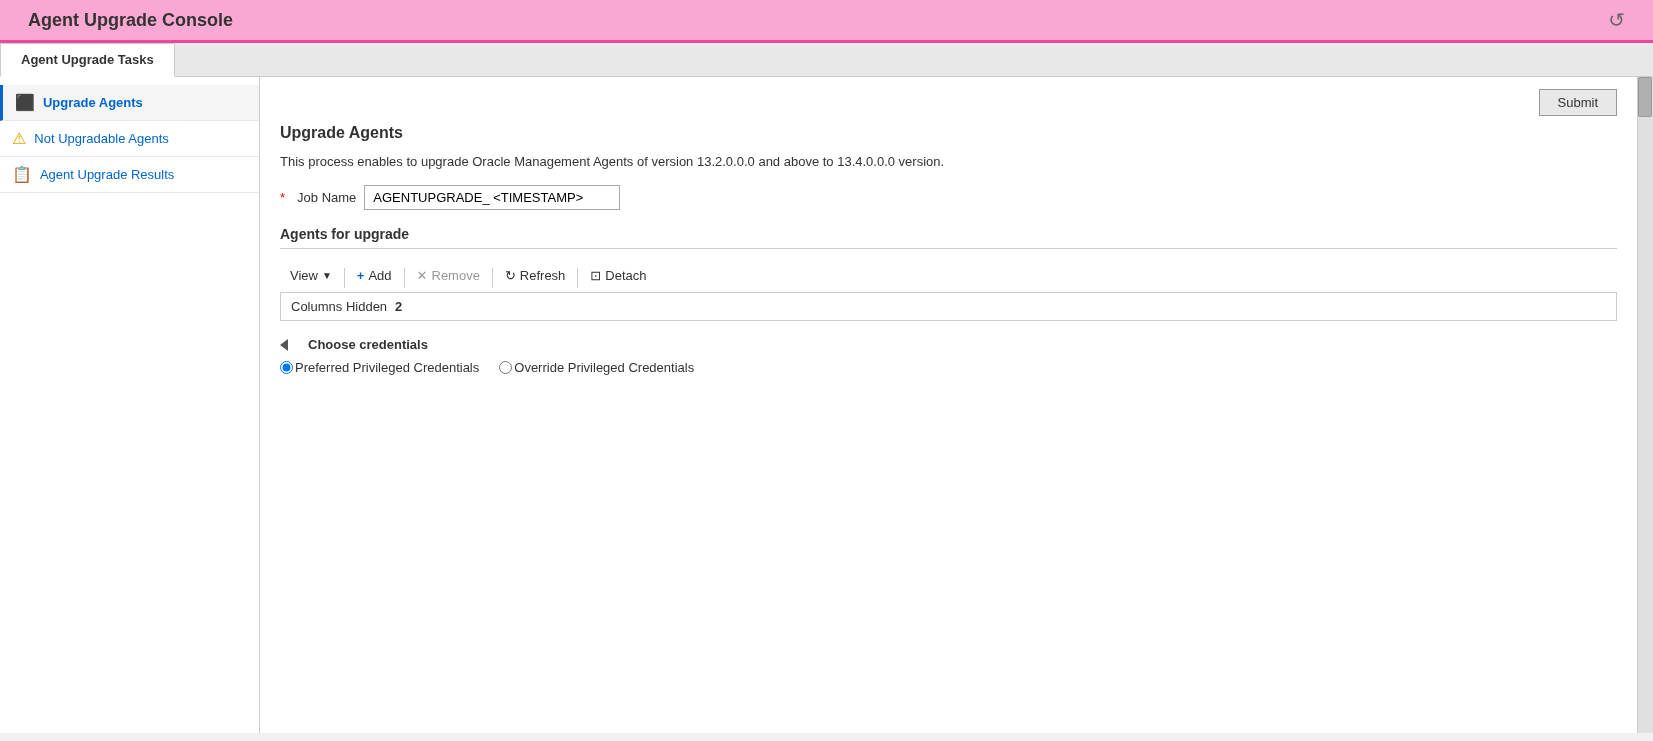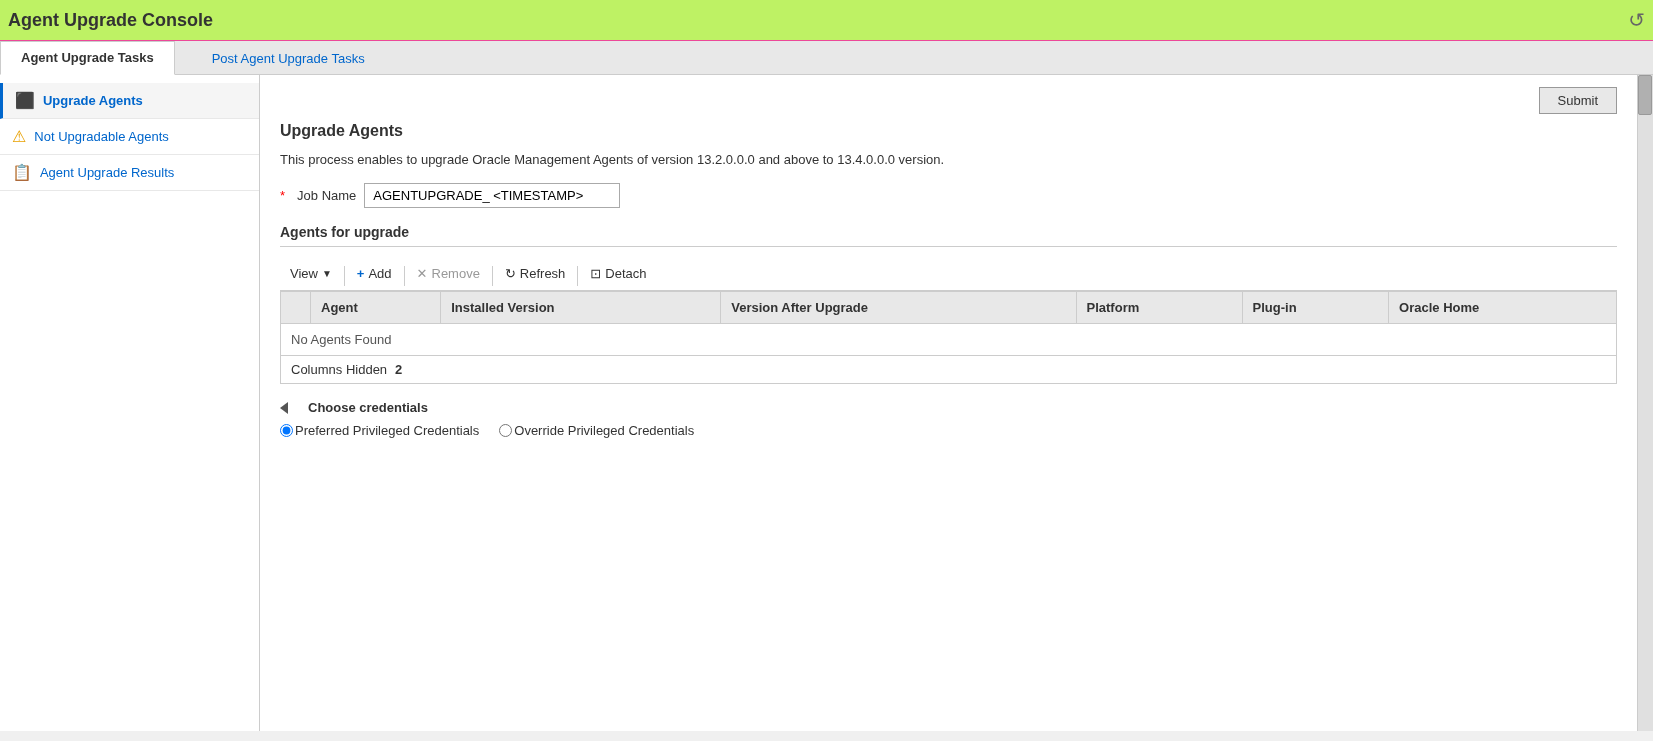--- a/index.html
+++ b/index.html
@@ -1,22 +1,22 @@
 <!DOCTYPE html>
 <html><head>
   <meta charset="utf-8">
   <style>
     * { box-sizing: border-box; margin: 0; padding: 0; }
     body { font-family: Arial, sans-serif; font-size: 13px; background: #f0f0f0; color: #333; }
 
     
     .app-header {
-      background: #bef264;
-      padding: 8px 8px;
-      border-bottom: 1px solid #ec4899;
+      background: #f9a8d4;
+      padding: 8px 28px;
+      border-bottom: 3px solid #ec4899;
       display: flex;
       align-items: center;
       justify-content: space-between;
     }
     .app-title {
       font-size: 18px;
       font-weight: bold;
       color: #333;
     }
     .refresh-icon {
@@ -283,21 +283,20 @@
 </head>
 <body>
 
 <div class="app-header">
   <span class="app-title">Agent Upgrade Console</span>
   <span class="refresh-icon" title="Refresh">↺</span>
 </div>
 
 <div class="tabs-bar">
   <div class="tab active">Agent Upgrade Tasks</div>
-  <div class="tab">Post Agent Upgrade Tasks</div>
 </div>
 
 <div class="main-layout">
 
   <div class="sidebar">
     <div class="sidebar-item active">
       <span class="icon-upgrade">⬛</span>
       <span>Upgrade Agents</span>
     </div>
     <div class="sidebar-item">
@@ -348,38 +347,20 @@
         <span>↻</span>
         <span>Refresh</span>
       </button>
       <div class="divider-v"></div>
       <button class="toolbar-btn">
         <span>⊡</span>
         <span>Detach</span>
       </button>
     </div>
 
-    <table class="data-table">
-      <thead>
-        <tr>
-          <th class="col-checkbox"></th>
-          <th>Agent</th>
-          <th>Installed Version</th>
-          <th>Version After Upgrade</th>
-          <th>Platform</th>
-          <th>Plug-in</th>
-          <th>Oracle Home</th>
-        </tr>
-      </thead>
-      <tbody>
-        <tr class="no-data-row">
-          <td colspan="7">No Agents Found</td>
-        </tr>
-      </tbody>
-    </table>
 
     <div class="hidden-cols-row">
       <span class="hidden-cols-label">Columns Hidden</span>
       <span class="hidden-cols-count">2</span>
     </div>
 
     <div class="cred-section">
       <div class="cred-section-title">
         <span class="collapse-arrow"></span>
         <span>Choose credentials</span>

